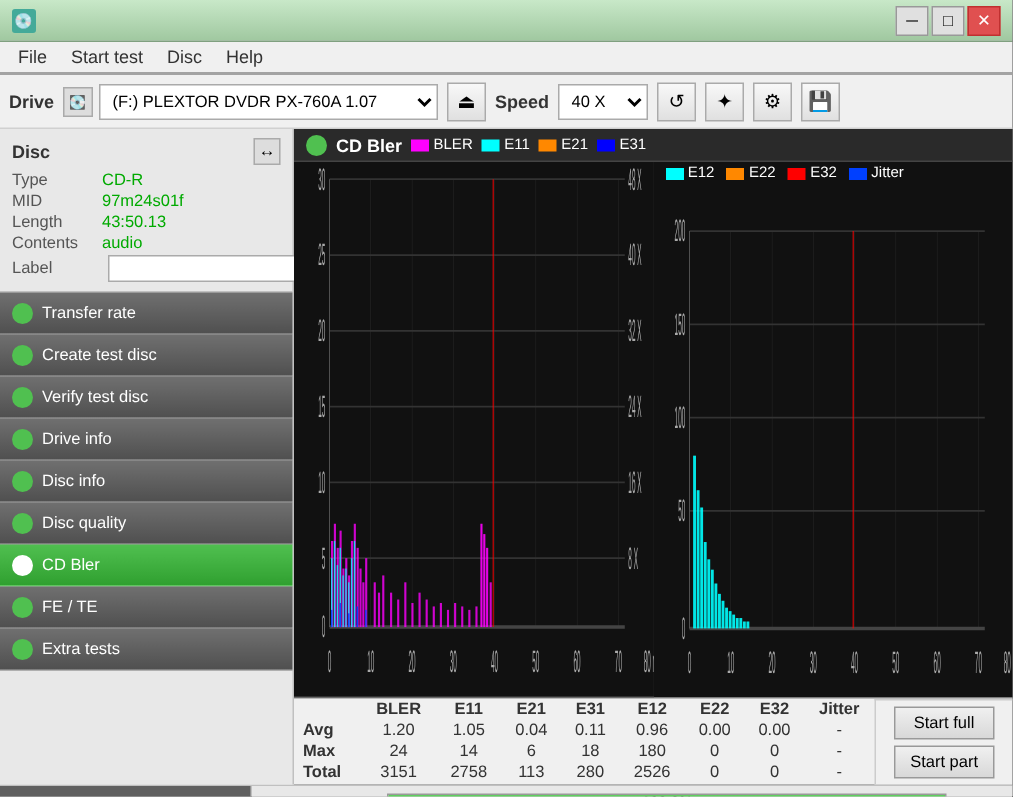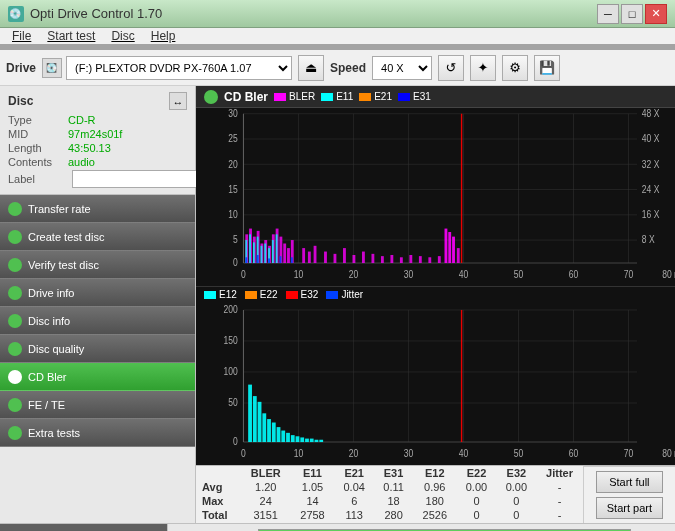--- a/index.html
+++ b/index.html
@@ -22,22 +22,21 @@
     .title-btn { width: 22px; height: 20px; border: 1px solid #999; background: #e0e0e0; cursor: pointer; display: flex; align-items: center; justify-content: center; font-size: 11px; }
     .title-btn.close { background: #e05050; color: white; border-color: #c03030; }
 
     
     .menu-bar {
       background: #f0f0f0;
       height: 22px;
       display: flex;
       align-items: center;
       padding: 0 4px;
-      border-bottom: 6px solid #a3a3a3;
-      text-decoration: underline;
+      border-bottom: 2px solid #a3a3a3;
     }
     .menu-item {
       padding: 2px 8px;
       cursor: pointer;
       font-size: 12px;
       color: #333;
     }
 
     
     .toolbar {
@@ -191,21 +190,21 @@
     }
     .chart-icon { width: 14px; height: 14px; border-radius: 50%; background: #50c050; flex-shrink: 0; }
     .chart-title { color: white; font-size: 12px; font-weight: bold; }
     .legend-item { display: flex; align-items: center; gap: 3px; font-size: 10px; }
     .legend-color { width: 12px; height: 8px; }
     .legend-label { color: white; }
 
     .charts-split {
       flex: 1;
       display: flex;
-      flex-direction: column;
+      flex-direction: row;
     }
     .chart-top { flex: 1; position: relative; border-bottom: 1px solid #333; }
     .chart-bottom { flex: 1; position: relative; }
     .stats-table {
       width: 100%;
       border-collapse: collapse;
       font-size: 11px;
     }
     .stats-table th {
       text-align: center;
@@ -250,21 +249,20 @@
     svg { display: block; }
   </style>
 </head>
 <body>
 
 <div class="title-bar">
   <div class="title-bar-left">
     <div class="title-bar-icon">
       <span>💿</span>
     </div>
-    <span class="title-bar-text">Opti Drive Control 1.70</span>
   </div>
   <div class="title-bar-controls">
     <button class="title-btn">─</button>
     <button class="title-btn">□</button>
     <button class="title-btn close">✕</button>
   </div>
 </div>
 
 <div class="menu-bar">
   <span class="menu-item">File</span>

